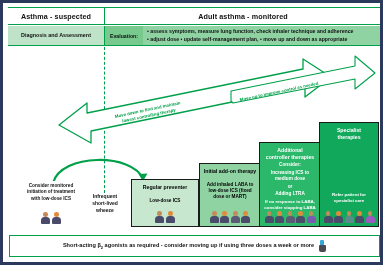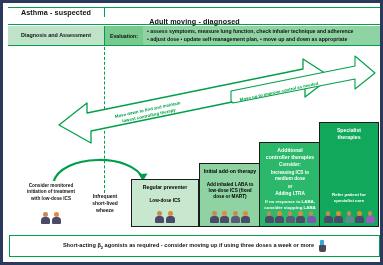--- a/index.html
+++ b/index.html
@@ -17,21 +17,20 @@
     overflow: hidden;
   }
 
   
   .hdr-row {
     position: absolute; left: 5px; top: 4px;
     width: 373px; height: 18px;
     display: flex;
     border-top: 1.6px solid #00a04a;
     border-bottom: 1.6px solid #00a04a;
-    flex-direction: column;
   }
   .hdr-cell-l {
     width: 97px; display: flex; align-items: center; justify-content: center;
     border-right: 1.6px solid #00a04a;
   }
   .hdr-cell-r {
     flex: 1; display: flex; align-items: center; justify-content: center;
   }
   .hdr-txt {
     font-size: 7.2px; font-weight: bold; color: #111; letter-spacing: .1px;
@@ -148,21 +147,21 @@
 </head>
 <body>
 
 <div id="page">
 
   <div class="hdr-row">
     <div class="hdr-cell-l">
       <span class="hdr-txt">Asthma - suspected</span>
     </div>
     <div class="hdr-cell-r">
-      <span class="hdr-txt">Adult moving - diagnosed</span>
+      <span class="hdr-txt">Adult asthma - monitored</span>
     </div>
   </div>
 
   <div class="eval-row">
     <div class="eval-left">
       <span class="eval-left-txt">Diagnosis and Assessment</span>
     </div>
     <div class="eval-label">
       <span class="eval-label-txt">Evaluation:</span>
     </div>

